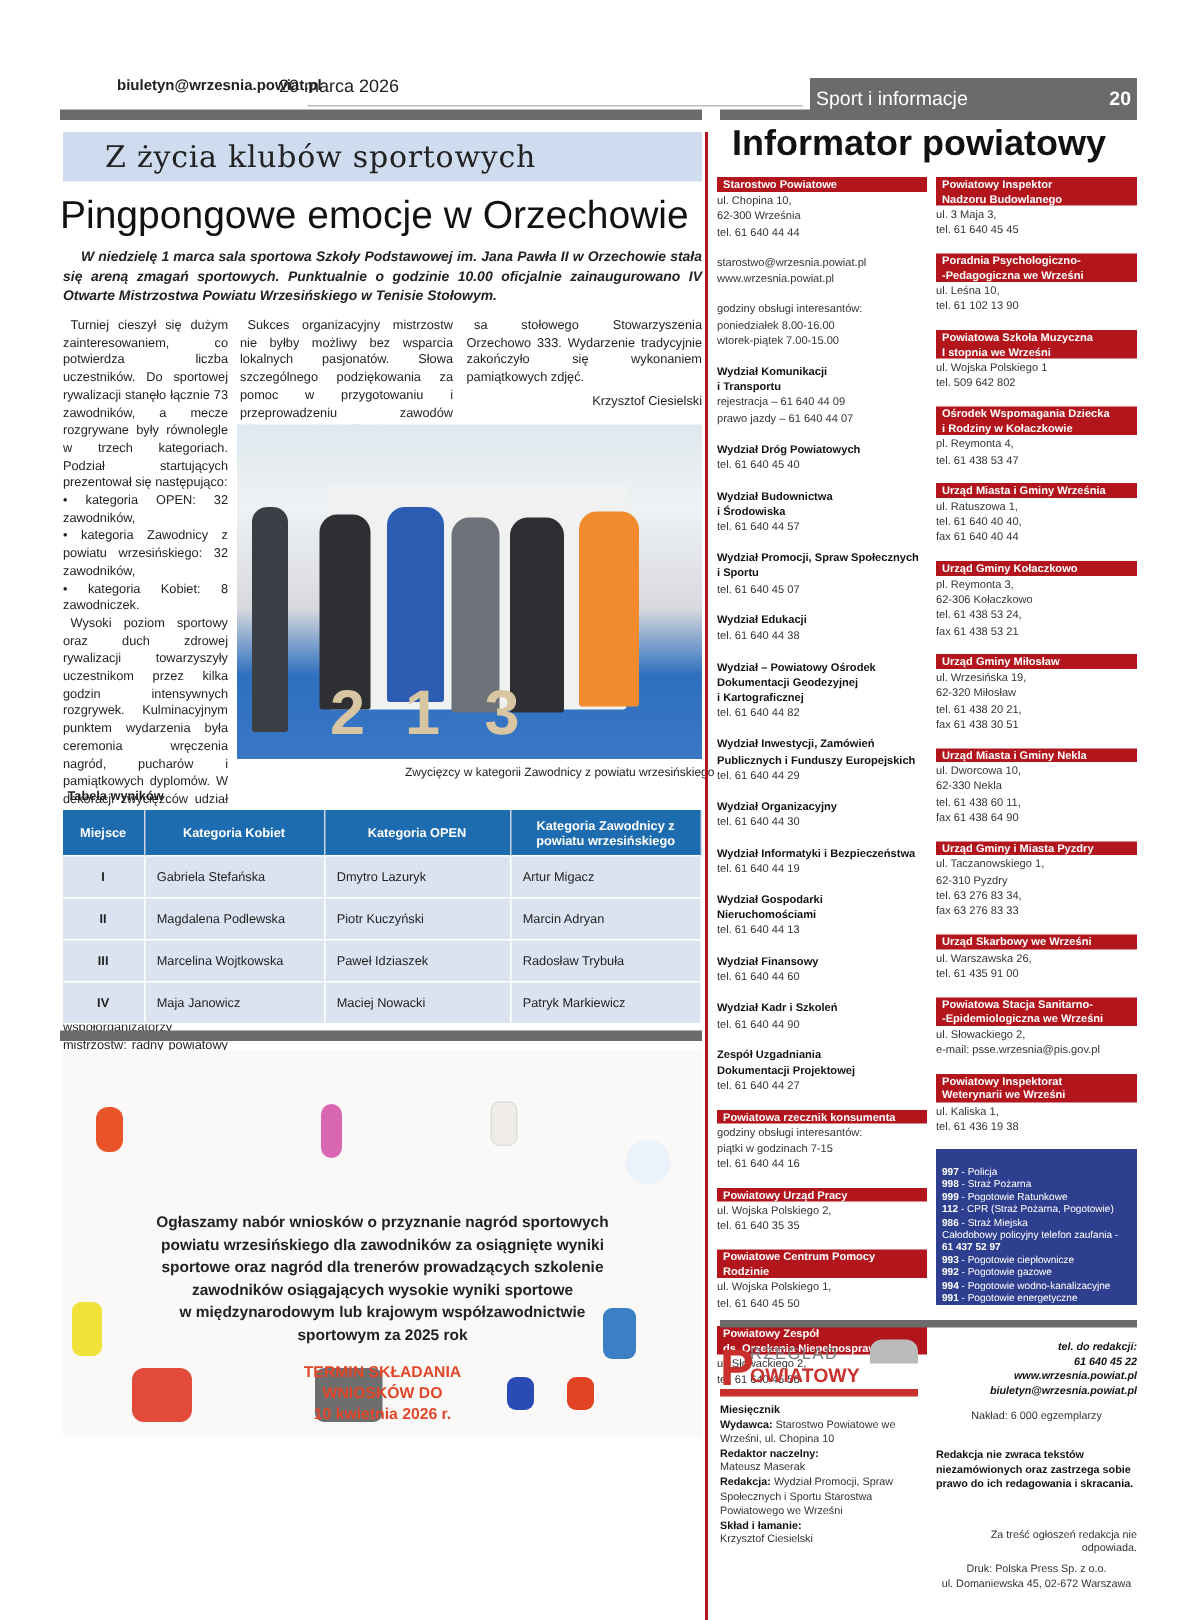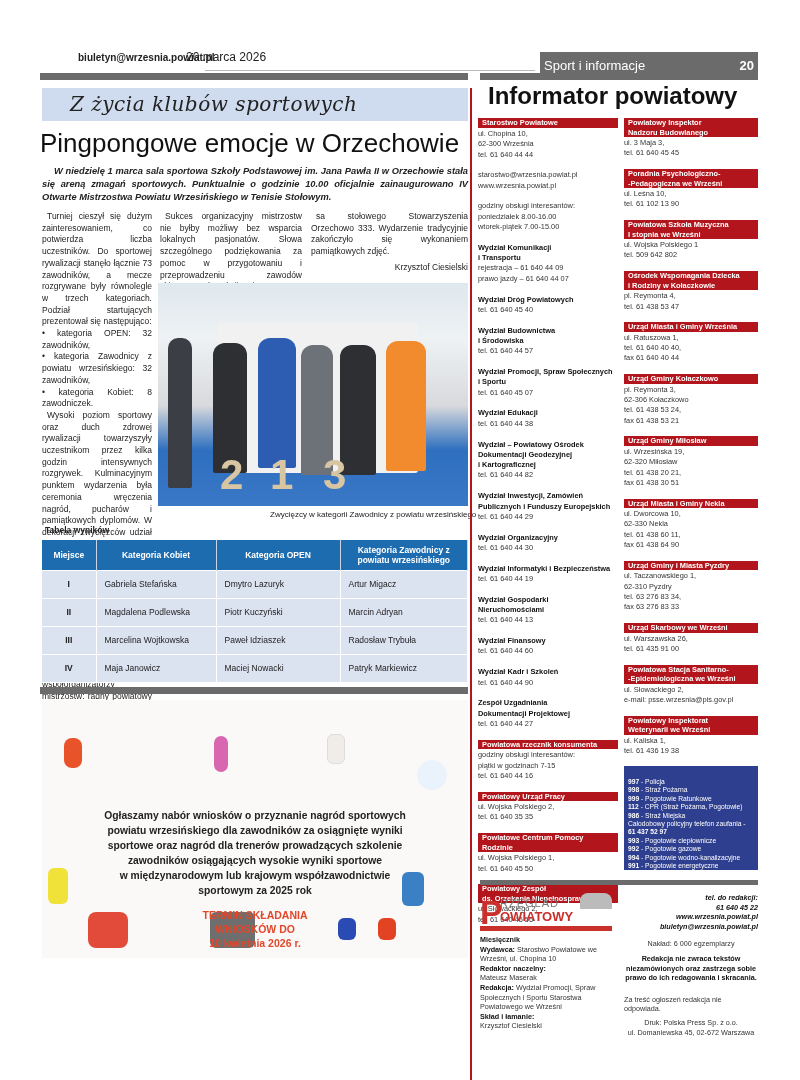--- a/index.html
+++ b/index.html
@@ -11,21 +11,21 @@
 #date{left:186px;top:50px;font-size:12px;color:#222}
 #hdrline{left:205px;top:70px;width:330px;height:1px;background:#bbb}
 #section-box{left:540px;top:52px;width:218px;height:28px;background:#6b6b6b;color:#fff}
 #section-box .lbl{position:absolute;left:4px;top:6px;font-size:13px}
 #section-box .pg{position:absolute;right:4px;top:6px;font-size:13px;font-weight:bold}
 .grayrule{height:7px;background:#6b6b6b}
 #rule-left{left:40px;top:73px;width:428px}
 #rule-right{left:480px;top:73px;width:278px}
 
 #kicker{left:42px;top:88px;width:426px;height:33px;background:#cfdcef}
-#kicker span{position:absolute;left:28px;top:4px;font-family:"DejaVu Serif",serif;font-style:italic;font-size:20px;color:#222;letter-spacing:0.5px}
+#kicker span{position:absolute;left:28px;top:4px;font-family:"DejaVu Serif",serif;font-size:20px;color:#222;letter-spacing:0.5px}
 #headline{left:40px;top:128px;font-size:26px;color:#111;white-space:nowrap}
 #lead{left:42px;top:165px;width:426px;font-size:9.3px;font-weight:bold;font-style:italic;line-height:13px;text-align:justify;text-indent:12px}
 .col{font-size:8.5px;line-height:11.7px;text-align:justify}
 .col p{text-indent:5px}
 #col1{left:42px;top:211px;width:110px}
 #col2{left:160px;top:211px;width:142px}
 #col3{left:311px;top:211px;width:157px}
 #author{text-align:right;margin-top:4px}
 #photo{left:158px;top:283px;width:310px;height:223px;background:linear-gradient(#dfe8ee 0%,#eef2f4 25%,#d8d9dc 55%,#2e6fbf 75%,#3a78c6 100%);overflow:hidden}
 #caption{left:270px;top:510px;font-size:8px;color:#222}
@@ -52,22 +52,22 @@
 .dh{font-weight:bold;color:#111}
 #emergency{left:624px;top:766px;width:134px;height:104px;background:#2f3f8f;color:#fff;font-size:6.7px;line-height:8.4px;padding:12px 6px 0 4px}
 #emergency b{font-weight:bold}
 #rule-foot{left:480px;top:880px;width:278px;height:5px;background:#6b6b6b}
 #logo{left:480px;top:893px;width:135px;height:40px}
 #foot-left{left:480px;top:935px;width:145px;font-size:7.2px;line-height:9.6px;color:#333}
 #foot-left b{color:#111}
 #foot-right{left:624px;top:893px;width:134px;font-size:7.2px;line-height:9.6px;color:#333;text-align:right}
 #contact b{font-style:italic;font-weight:bold;color:#111;display:block}
 #nakl{text-align:center;margin-top:8px}
-#disc{text-align:center;font-weight:bold;color:#111;margin-top:5px}
-#resp{text-align:left;margin-top:12px}
+#disc{text-align:left;font-weight:bold;color:#111;margin-top:16px}
+#resp{text-align:right;margin-top:24px}
 #print{text-align:center;margin-top:4px}
 </style>
 </head>
 <body>
 
 <div class="abs" id="email">biuletyn@wrzesnia.powiat.pl</div>
 <div class="abs" id="date">20 marca 2026</div>
 <div class="abs" id="hdrline"></div>
 <div class="abs" id="section-box">
   <span class="lbl">Sport i informacje</span>

